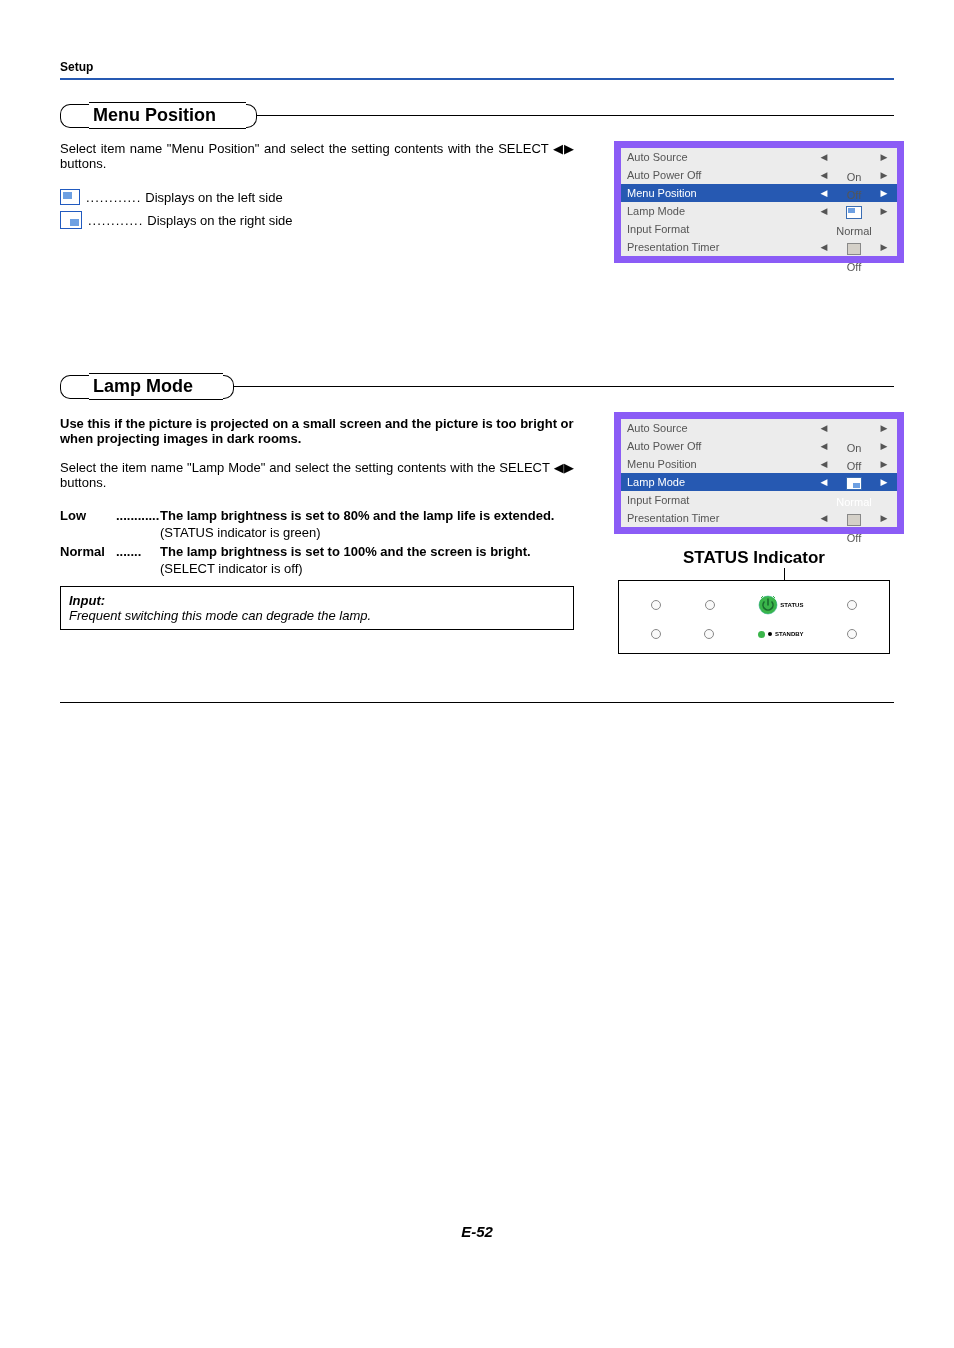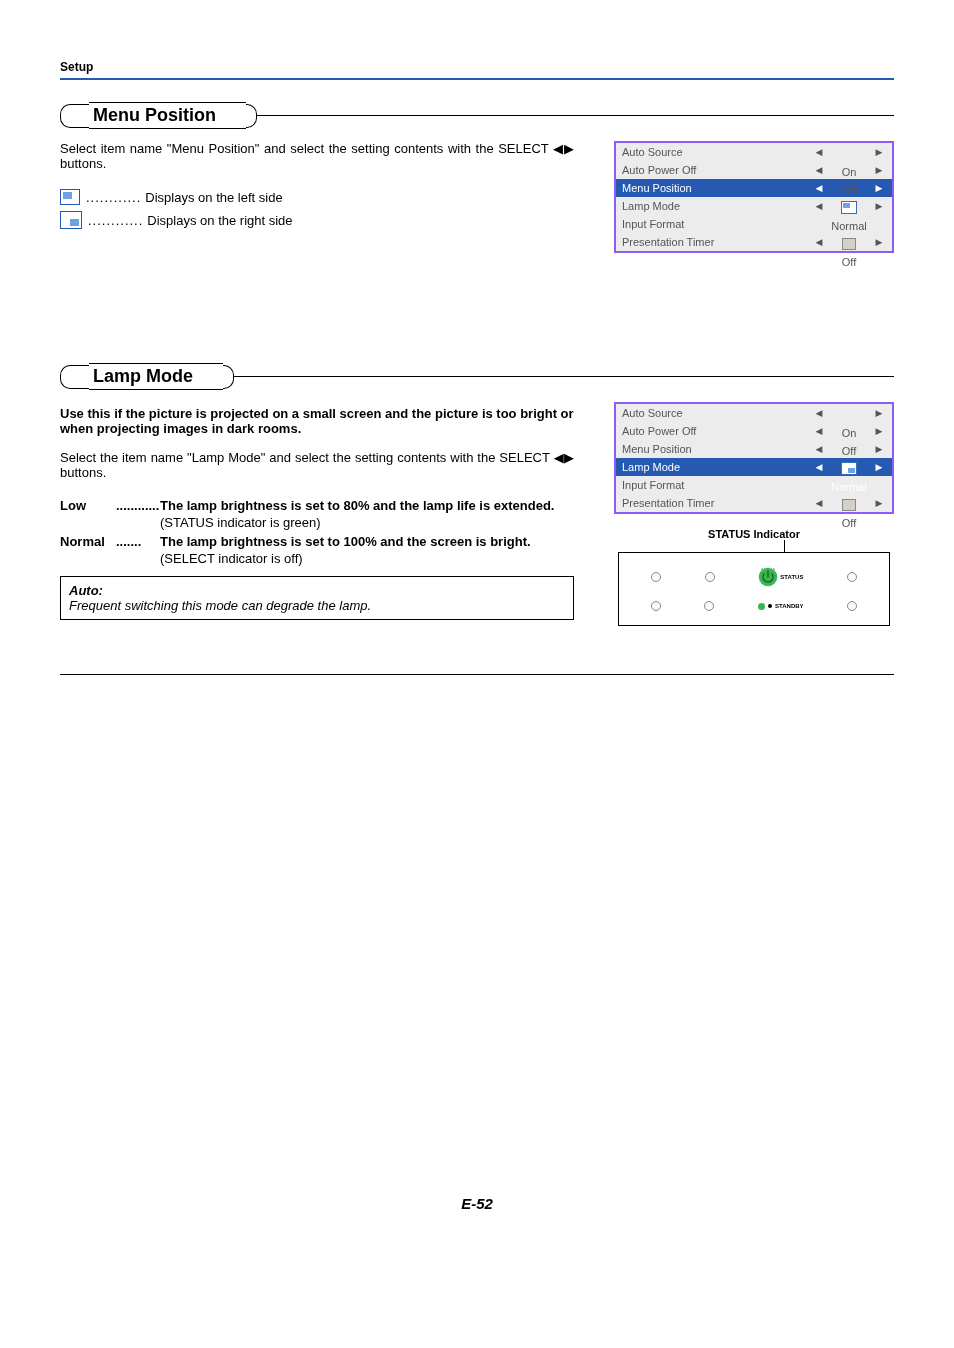--- a/index.html
+++ b/index.html
@@ -110,21 +110,21 @@
       right: 2px;
       left: auto;
       bottom: 2px;
       top: auto;
     }
     .dots {
       letter-spacing: 1px;
       margin-right: 4px;
     }
     .menu-panel {
-      border: 2px solid #8b5cf6;
+      border: 7px solid #8b5cf6;
       width: 276px;
       font-size: 11px;
       background: #8b5cf6;
     }
     .menu-row {
       display: flex;
       align-items: center;
       height: 18px;
       padding: 0 6px;
       background: #ececec;
@@ -204,21 +204,21 @@
       border: 1px solid black;
       padding: 6px 8px;
       font-style: italic;
       margin-top: 4px;
     }
     .note-label {
       font-weight: bold;
     }
     .status-caption {
       font-weight: bold;
-      font-size: 11px;
+      font-size: 17px;
       text-align: center;
       margin-top: 14px;
       margin-bottom: 0;
     }
     .indicator-line {
       border-left: 1px solid black;
       height: 12px;
       width: 0;
       margin: 0 auto;
       position: relative;
@@ -389,21 +389,21 @@
       </div>
       <div class="def-sub">(STATUS indicator is green)</div>
       <div class="def-row">
         <span class="def-term">Normal</span>
         <span class="def-dots">.......</span>
         <span class="def-desc">The lamp brightness is set to 100% and the screen is bright.</span>
       </div>
       <div class="def-sub">(SELECT indicator is off)</div>
     </div>
     <div class="note-box">
-      <span class="note-label">Auto:</span><br>
+      <span class="note-label">Input:</span><br>
       <span>Frequent switching this mode can degrade the lamp.</span>
     </div>
   </div>
   <div class="right-col">
     <div class="menu-panel" id="panel-lm">
         <div class="menu-row">
           <span class="menu-label">Auto Source</span>
           <span class="menu-arrow">◀</span>
           <span class="menu-value">On</span>
           <span class="menu-arrow">▶</span>

